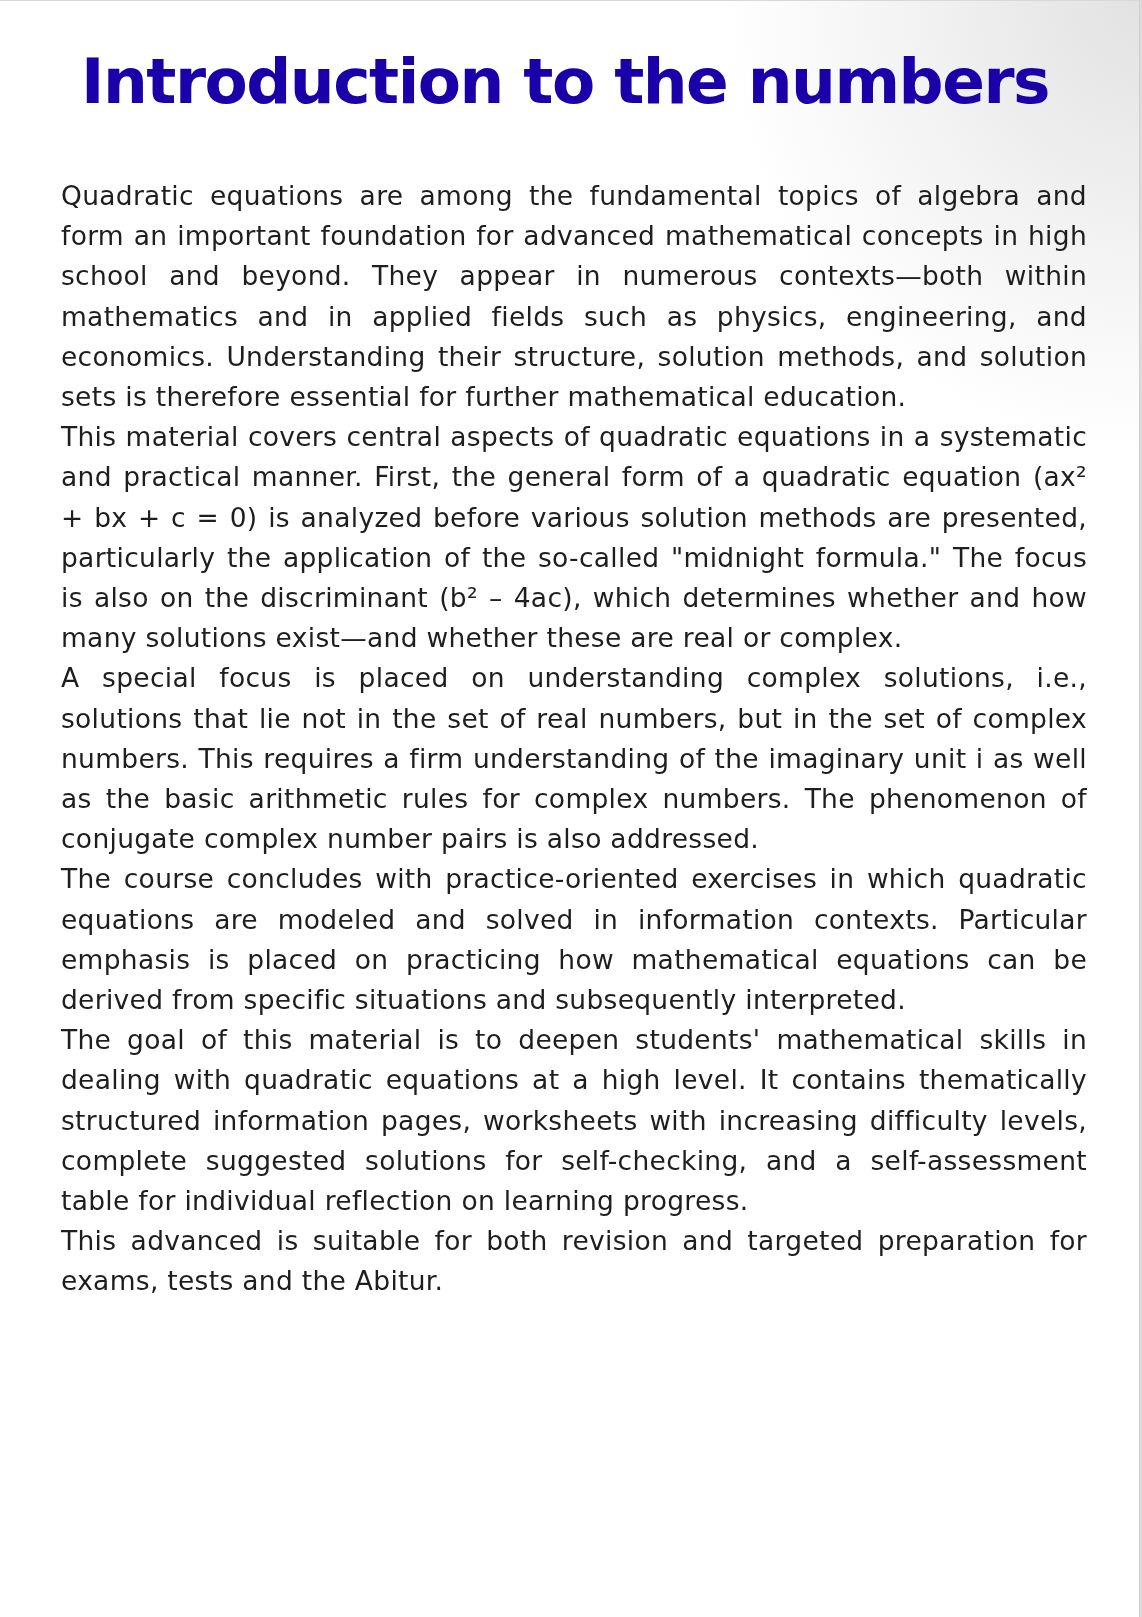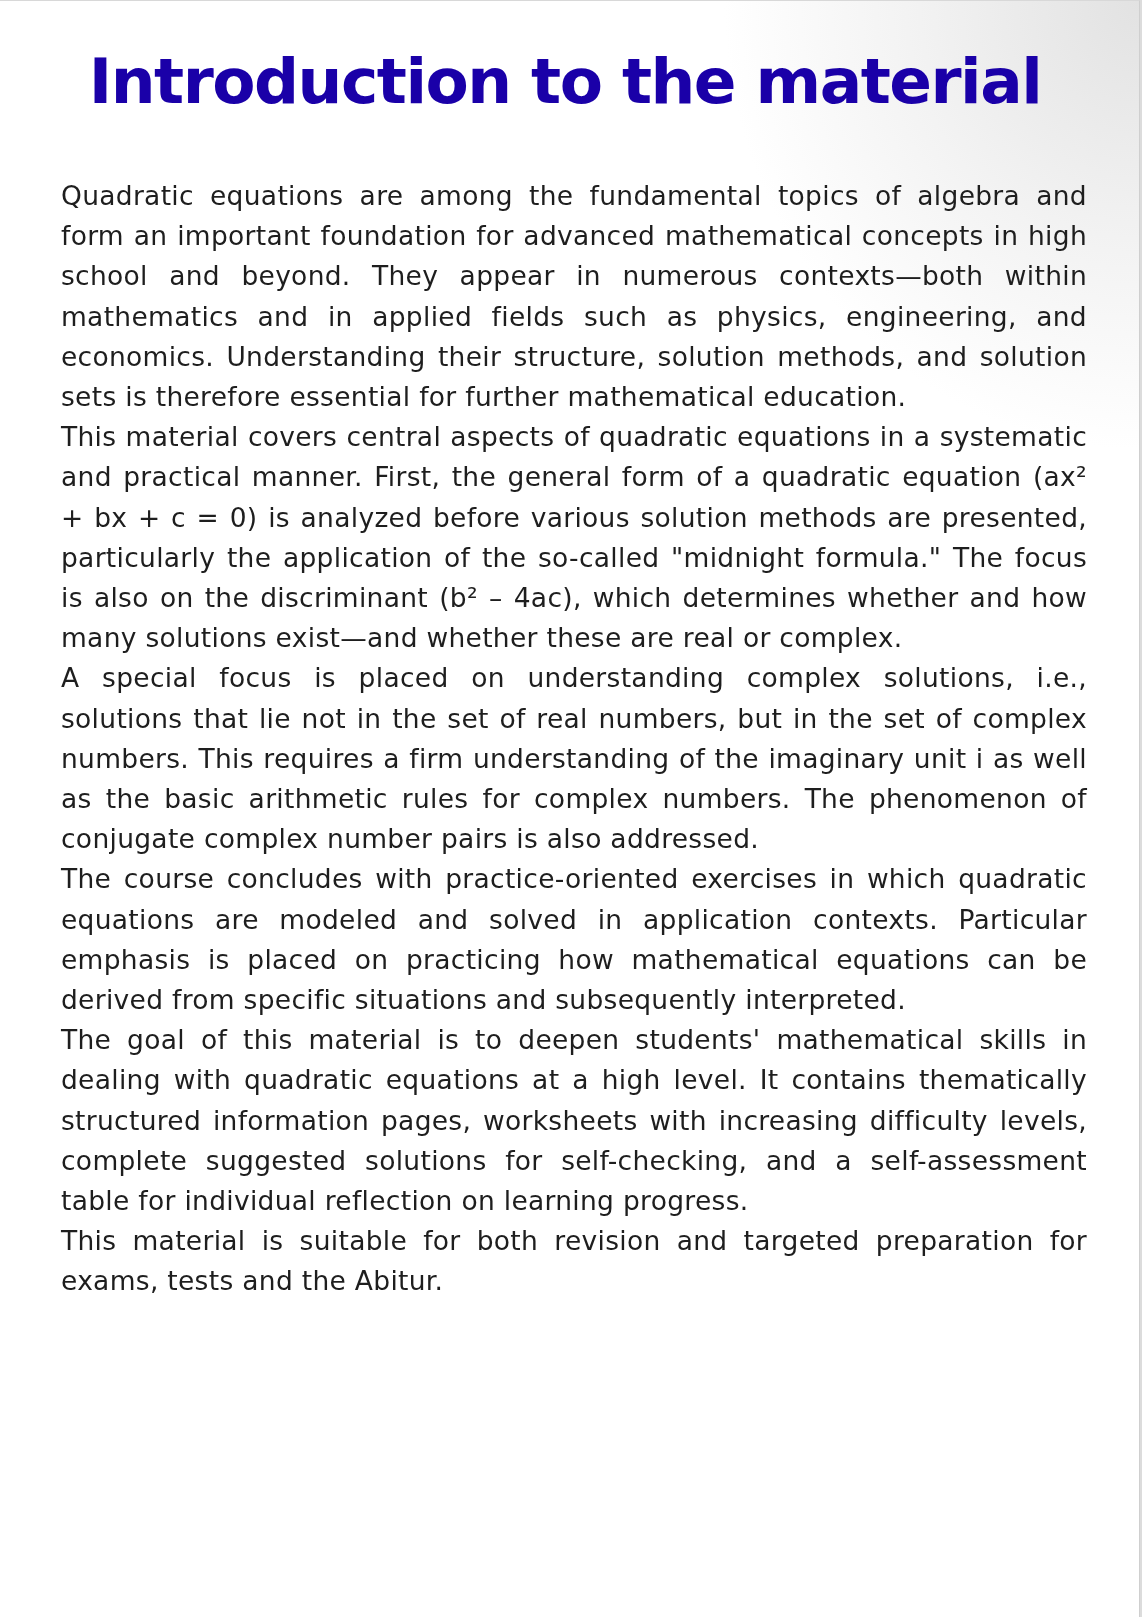--- a/index.html
+++ b/index.html
@@ -36,22 +36,22 @@
     text-align: justify;
     letter-spacing: 0.3px;
     margin-left: 16px;
   }
   .body-text p { margin: 0; }
 </style>
 </head>
 <body>
 
 <div class="page">
-  <h1 class="title">Introduction to the material</h1>
+  <h1 class="title">Introduction to the numbers</h1>
   <div class="body-text">
     <p>Quadratic equations are among the fundamental topics of algebra and form an important foundation for advanced mathematical concepts in high school and beyond. They appear in numerous contexts—both within mathematics and in applied fields such as physics, engineering, and economics. Understanding their structure, solution methods, and solution sets is therefore essential for further mathematical education.</p>
     <p>This material covers central aspects of quadratic equations in a systematic and practical manner. First, the general form of a quadratic equation (ax² + bx + c = 0) is analyzed before various solution methods are presented, particularly the application of the so-called "midnight formula." The focus is also on the discriminant (b² – 4ac), which determines whether and how many solutions exist—and whether these are real or complex.</p>
     <p>A special focus is placed on understanding complex solutions, i.e., solutions that lie not in the set of real numbers, but in the set of complex numbers. This requires a firm understanding of the imaginary unit i as well as the basic arithmetic rules for complex numbers. The phenomenon of conjugate complex number pairs is also addressed.</p>
-    <p>The course concludes with practice-oriented exercises in which quadratic equations are modeled and solved in application contexts. Particular emphasis is placed on practicing how mathematical equations can be derived from specific situations and subsequently interpreted.</p>
+    <p>The course concludes with practice-oriented exercises in which quadratic equations are modeled and solved in information contexts. Particular emphasis is placed on practicing how mathematical equations can be derived from specific situations and subsequently interpreted.</p>
     <p>The goal of this material is to deepen students' mathematical skills in dealing with quadratic equations at a high level. It contains thematically structured information pages, worksheets with increasing difficulty levels, complete suggested solutions for self-checking, and a self-assessment table for individual reflection on learning progress.</p>
-    <p>This material is suitable for both revision and targeted preparation for exams, tests and the Abitur.</p>
+    <p>This advanced is suitable for both revision and targeted preparation for exams, tests and the Abitur.</p>
   </div>
 </div>
 
 </body></html>

